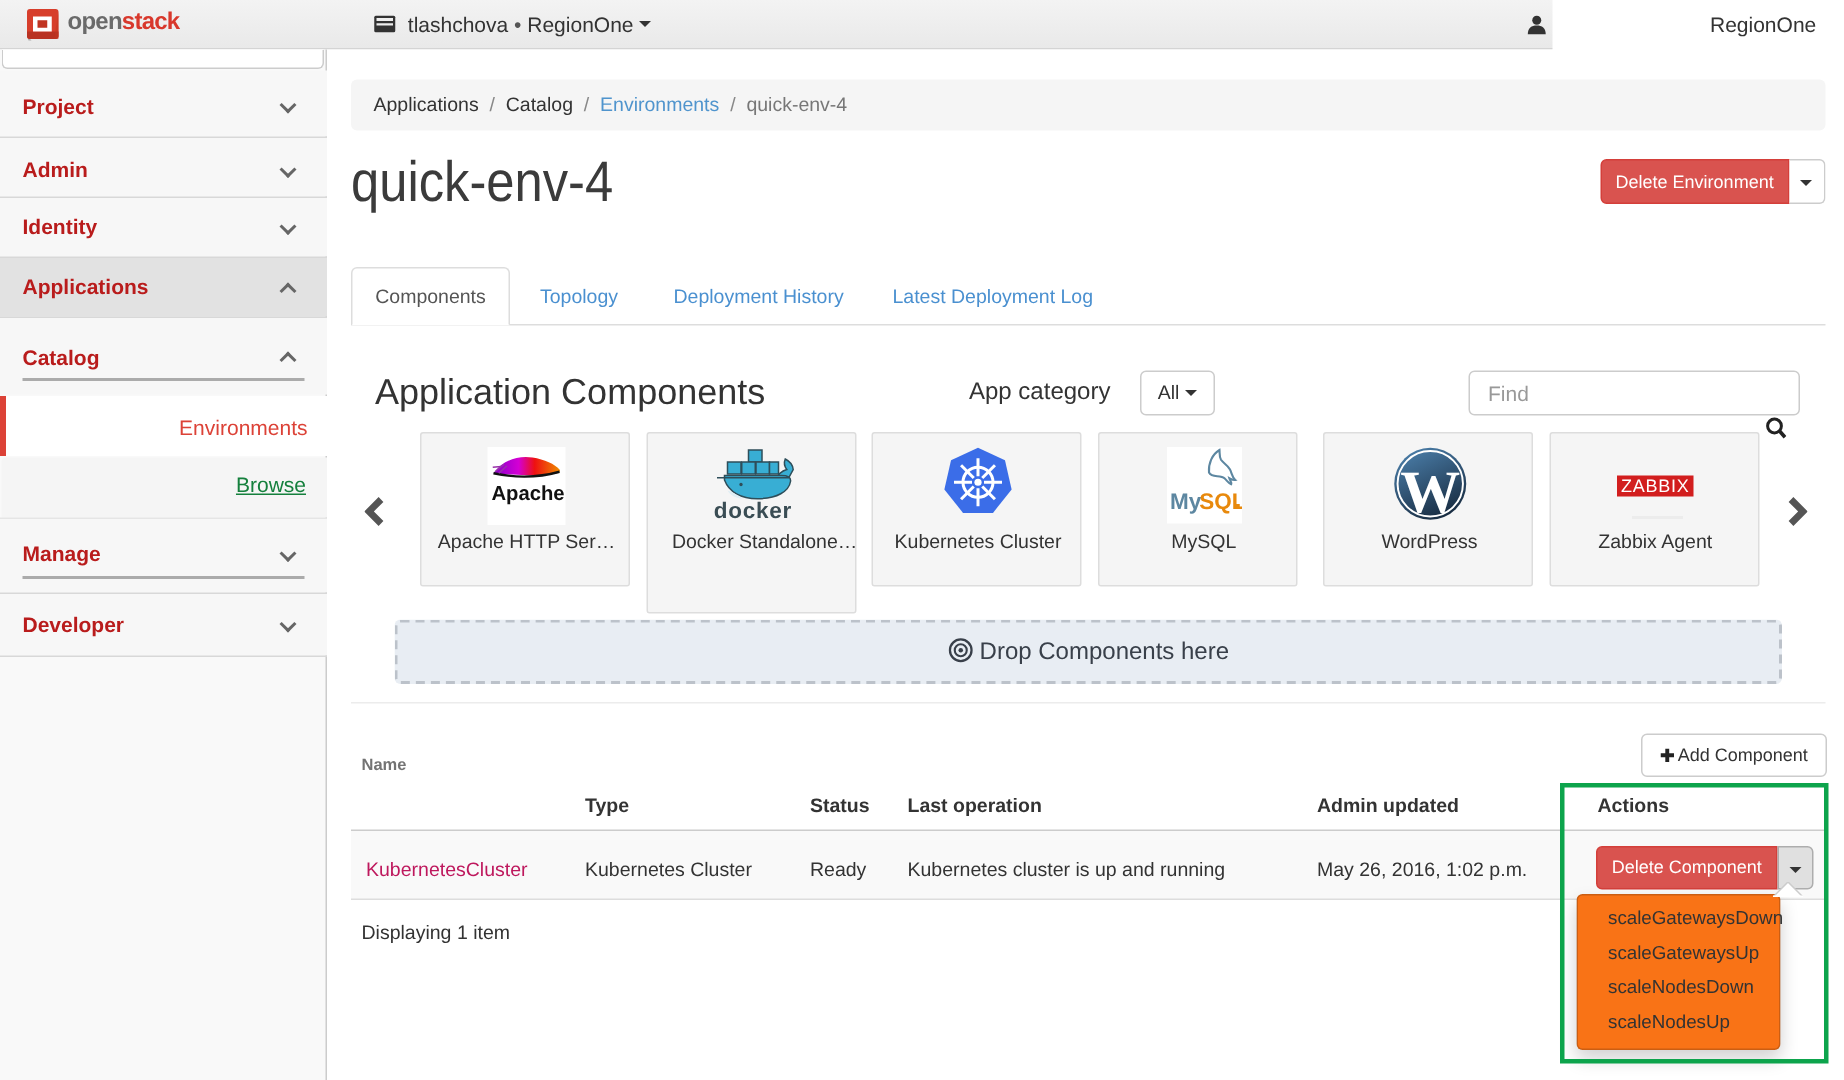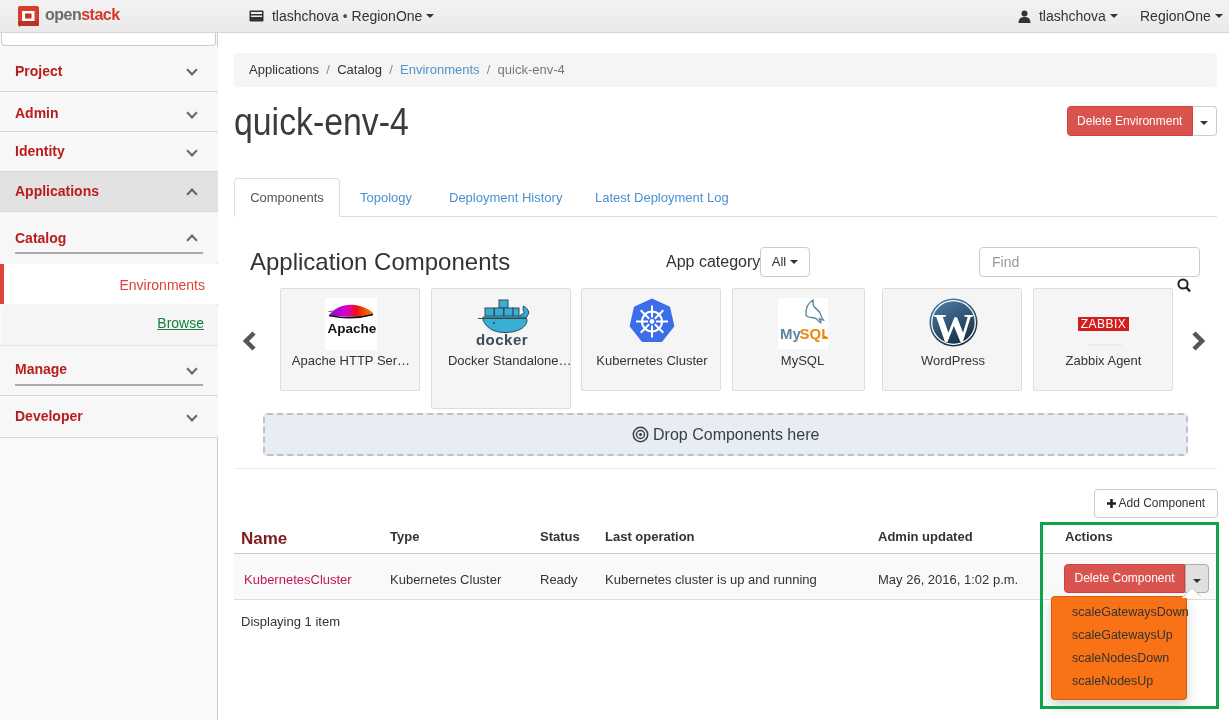--- a/index.html
+++ b/index.html
@@ -1,19 +1,19 @@
 <!DOCTYPE html>
 <html><head>
 <meta charset="utf-8">
 <style>
 * { margin:0; padding:0; box-sizing:border-box; }
 html,body { width:1229px; height:720px; font-family:"Liberation Sans", sans-serif; background:#fff; overflow:hidden; }
 
 
-#navbar { position:absolute; left:0; top:0; width:1229px; height:33px;
+#navbar { position:absolute; left:0; top:0; width:1035px; height:33px;
   background:linear-gradient(#f3f3f3,#e9e9e9); border-bottom:1px solid #d4d4d4;padding-left:32px; }
 #logo { position:absolute; left:16px; top:4px; }
 #logotext { position:absolute; left:45px; top:6px; font-size:16px; font-weight:bold; letter-spacing:-0.5px; color:#6a6a6a; }
 #logotext b { color:#d8382c; }
 .navtxt { position:absolute; top:0; height:33px; line-height:33px; font-size:14px; color:#333; }
 .caret { display:inline-block; width:0; height:0; border-left:4px solid transparent; border-right:4px solid transparent; border-top:4px solid #333; vertical-align:middle; margin-left:4px; margin-top:-2px; }
 
 
 #sidebar { position:absolute; left:0; top:33px; width:218px; height:687px; background:#f9f9f9; border-right:1px solid #ccc; }
 .srow { position:absolute; left:0; width:218px; background:#f7f7f7; color:#b91c1c; font-weight:bold; font-size:14px; }
@@ -118,21 +118,21 @@
   </div>
 
   <div style="position:absolute; left:16px; top:145px; width:983px; height:39px; border-bottom:1px solid #ddd;">
     <div style="position:absolute; left:0; top:0; width:106px; height:39px; background:#fff; border:1px solid #ddd; border-bottom:1px solid #fff; border-radius:4px 4px 0 0; text-align:center; line-height:38px; font-size:13px; color:#555;">Components</div>
     <div style="position:absolute; left:126px; top:0; line-height:39px; font-size:13px; color:#4a90d0;">Topology</div>
     <div style="position:absolute; left:215px; top:0; line-height:39px; font-size:13px; color:#4a90d0;">Deployment History</div>
     <div style="position:absolute; left:361px; top:0; line-height:39px; font-size:13px; color:#4a90d0;">Latest Deployment Log</div>
   </div>
 
   <div style="position:absolute; left:32px; top:215px; font-size:24px; color:#333;">Application Components</div>
-  <div style="position:absolute; left:428px; top:220px; font-size:16px; color:#333;margin-left:20px;">App category</div>
+  <div style="position:absolute; left:428px; top:220px; font-size:16px; color:#333;">App category</div>
   <div style="position:absolute; left:542px; top:214px; width:50px; height:30px; background:#fff; border:1px solid #ccc; border-radius:4px; text-align:center; line-height:28px; font-size:13px; color:#333;">All<span class="caret" style="border-top-color:#333;"></span></div>
   <div style="position:absolute; left:761px; top:214px; width:221px; height:30px; background:#fff; border:1px solid #ccc; border-radius:4px; line-height:28px; font-size:14px; color:#999; padding-left:12px;">Find</div>
   <svg style="position:absolute; left:959px; top:245px;" width="14" height="15" viewBox="0 0 14 15">
     <circle cx="6" cy="6" r="4.6" fill="none" stroke="#222" stroke-width="2"></circle>
     <line x1="9.5" y1="9.5" x2="13" y2="13.5" stroke="#222" stroke-width="2.4"></line>
   </svg>
 
   <svg style="position:absolute; left:25px; top:298px;" width="13" height="20" viewBox="0 0 13 20">
     <polyline points="11,2 3,10 11,18" fill="none" stroke="#555" stroke-width="4.5"></polyline>
   </svg>
@@ -238,21 +238,21 @@
     </svg>
     Drop Components here
   </div>
 
   <div style="position:absolute; left:16px; top:435px; width:983px; height:1px; background:#ececec;"></div>
 
   <div style="position:absolute; left:876px; top:456px; width:124px; height:29px; background:#fff; border:1px solid #ccc; border-radius:4px; text-align:center; line-height:27px; font-size:12px; color:#333;"><svg width="9" height="9" viewBox="0 0 9 9" style="vertical-align:-1px;">
         <path d="M4.5,0 V9 M0,4.5 H9" stroke="#222" stroke-width="2.6"></path>
       </svg> Add Component</div>
 
-  <div style="position:absolute; left:23px; top:496px; font-size:17px; font-weight:bold; color:#7f1d1d;">Name</div>
+  <div style="position:absolute; left:23px; top:471px; font-size:11px; font-weight:bold; color:#737373;">Name</div>
   <div style="position:absolute; left:172px; top:496px; font-size:13px; font-weight:bold; color:#333;">Type</div>
   <div style="position:absolute; left:322px; top:496px; font-size:13px; font-weight:bold; color:#333;">Status</div>
   <div style="position:absolute; left:387px; top:496px; font-size:13px; font-weight:bold; color:#333;">Last operation</div>
   <div style="position:absolute; left:660px; top:496px; font-size:13px; font-weight:bold; color:#333;">Admin updated</div>
   <div style="position:absolute; left:847px; top:496px; font-size:13px; font-weight:bold; color:#333;">Actions</div>
   <div style="position:absolute; left:16px; top:520px; width:983px; height:1px; background:#ccc;"></div>
   <div style="position:absolute; left:16px; top:521px; width:983px; height:46px; background:#f9f9f9; border-bottom:1px solid #ddd;"></div>
   <div style="position:absolute; left:26px; top:539px; font-size:13px; color:#be185d;">KubernetesCluster</div>
   <div style="position:absolute; left:172px; top:539px; font-size:13px; color:#333;">Kubernetes Cluster</div>
   <div style="position:absolute; left:322px; top:539px; font-size:13px; color:#333;">Ready</div>

